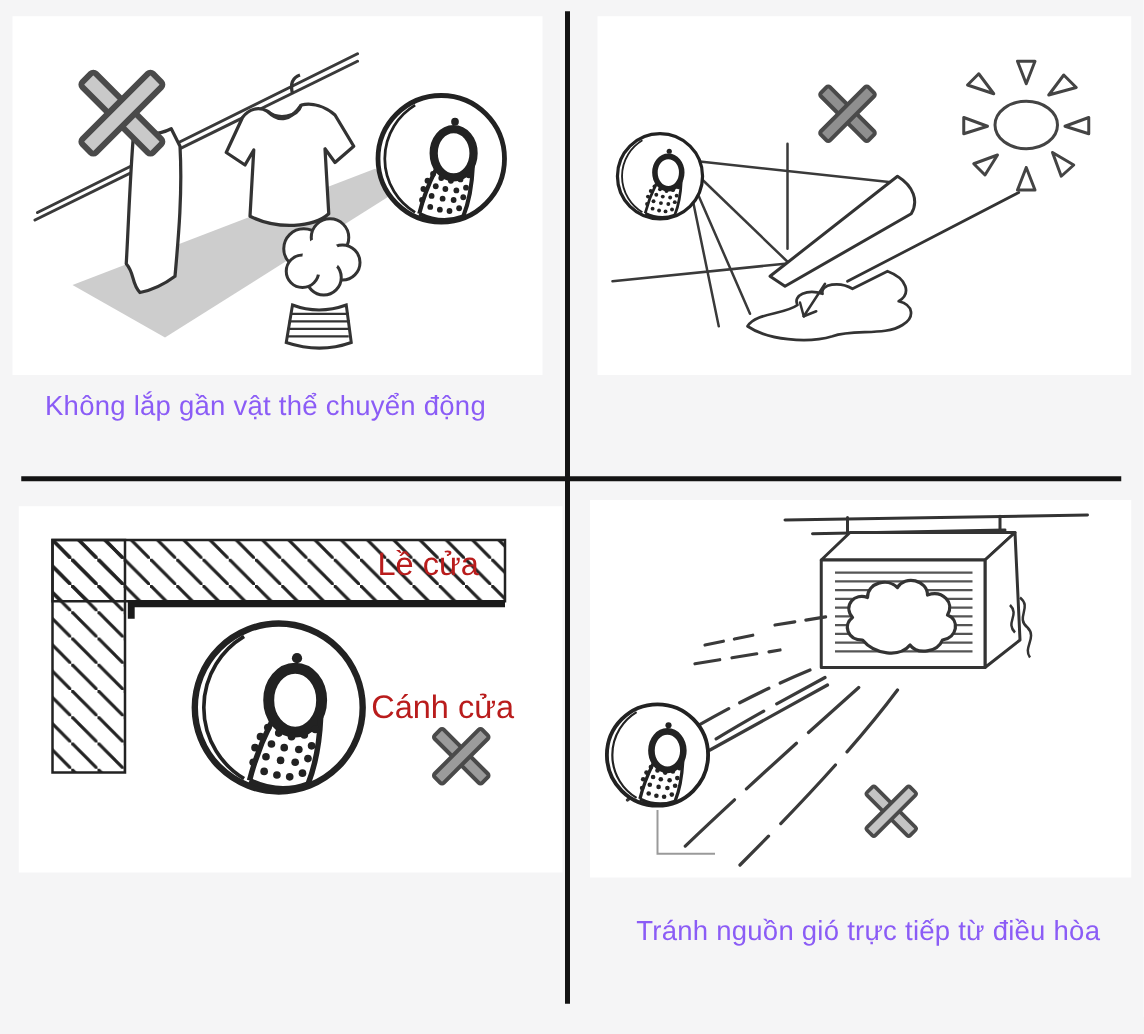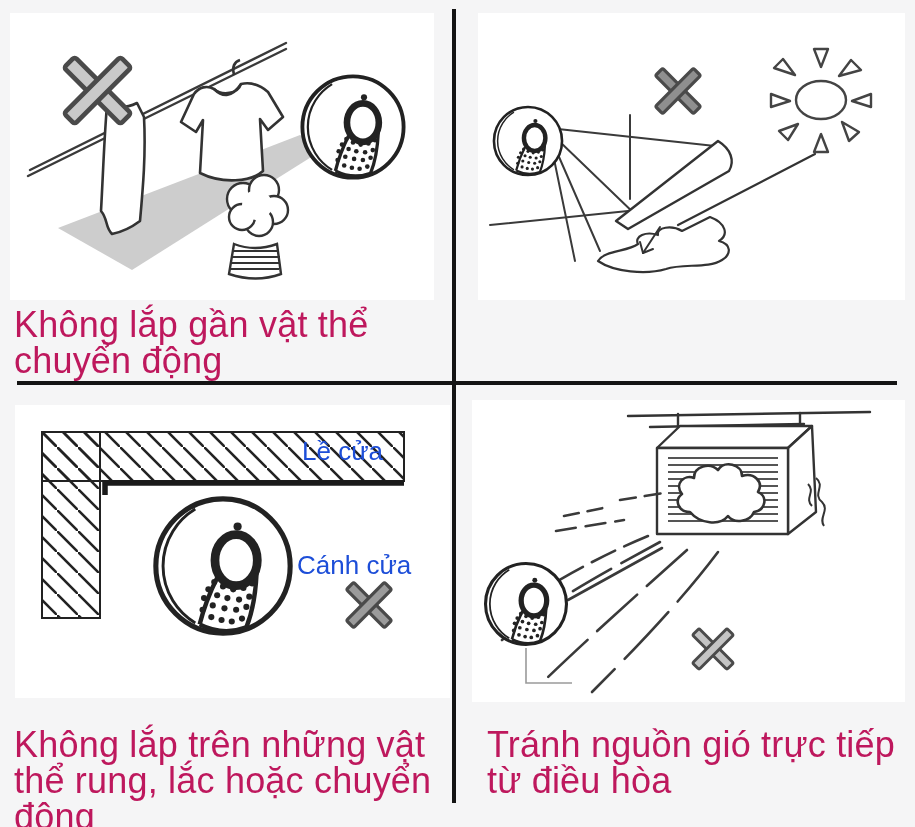--- a/index.html
+++ b/index.html
@@ -10,28 +10,29 @@
     font-family:"Liberation Sans","DejaVu Sans",sans-serif;
     overflow:hidden;
   }
   .panel{position:absolute;background:#ffffff;}
   .panel svg{display:block;width:100%;height:100%;}
   .divider{position:absolute;background:#141414;}
   .divider-v{left:452px;top:9px;width:4px;height:794px;}
   .divider-h{left:17px;top:381px;width:880px;height:4px;}
   .caption{
     position:absolute;
-    color:#be185d;
-    font-size:36px;
+    color:#8b5cf6;
+    font-size:22px;
     line-height:36px;
     letter-spacing:0.2px;
+    margin-left:22px;
   }
   .figlabel{
     position:absolute;
-    color:#1d4ed8;
+    color:#b91c1c;
     font-size:26px;
     line-height:30px;
     white-space:nowrap;
     text-align:center;
   }
   .q1-panel{left:10px;top:13px;width:424px;height:287px;}
   .q2-panel{left:478px;top:13px;width:427px;height:287px;}
   .q3-panel{left:15px;top:405px;width:435px;height:293px;}
   .q4-panel{left:472px;top:400px;width:433px;height:302px;}
   .cap1{left:14px;top:307px;width:430px;}
@@ -214,16 +215,15 @@
       <path d="M54,248 L54,283 L100,283" fill="none" stroke="#9a9a9a" stroke-width="1.6"></path>
       <use href="#xmark" x="212" y="220" width="58" height="58" fill="#c4c4c4"></use>
       <use href="#sensor" x="10" y="160" width="88" height="88"></use>
     </svg>
   </div>
 
   <div class="figlabel label-frame">Lề cửa</div>
   <div class="figlabel label-door">Cánh cửa</div>
 
   <div class="caption cap1">Không lắp gần vật thể chuyển động</div>
-  <div class="caption cap3">Không lắp trên những vật thể rung, lắc hoặc chuyển động</div>
   <div class="caption cap4">Tránh nguồn gió trực tiếp từ điều hòa</div>
 
 </div>
 
 </body></html>

